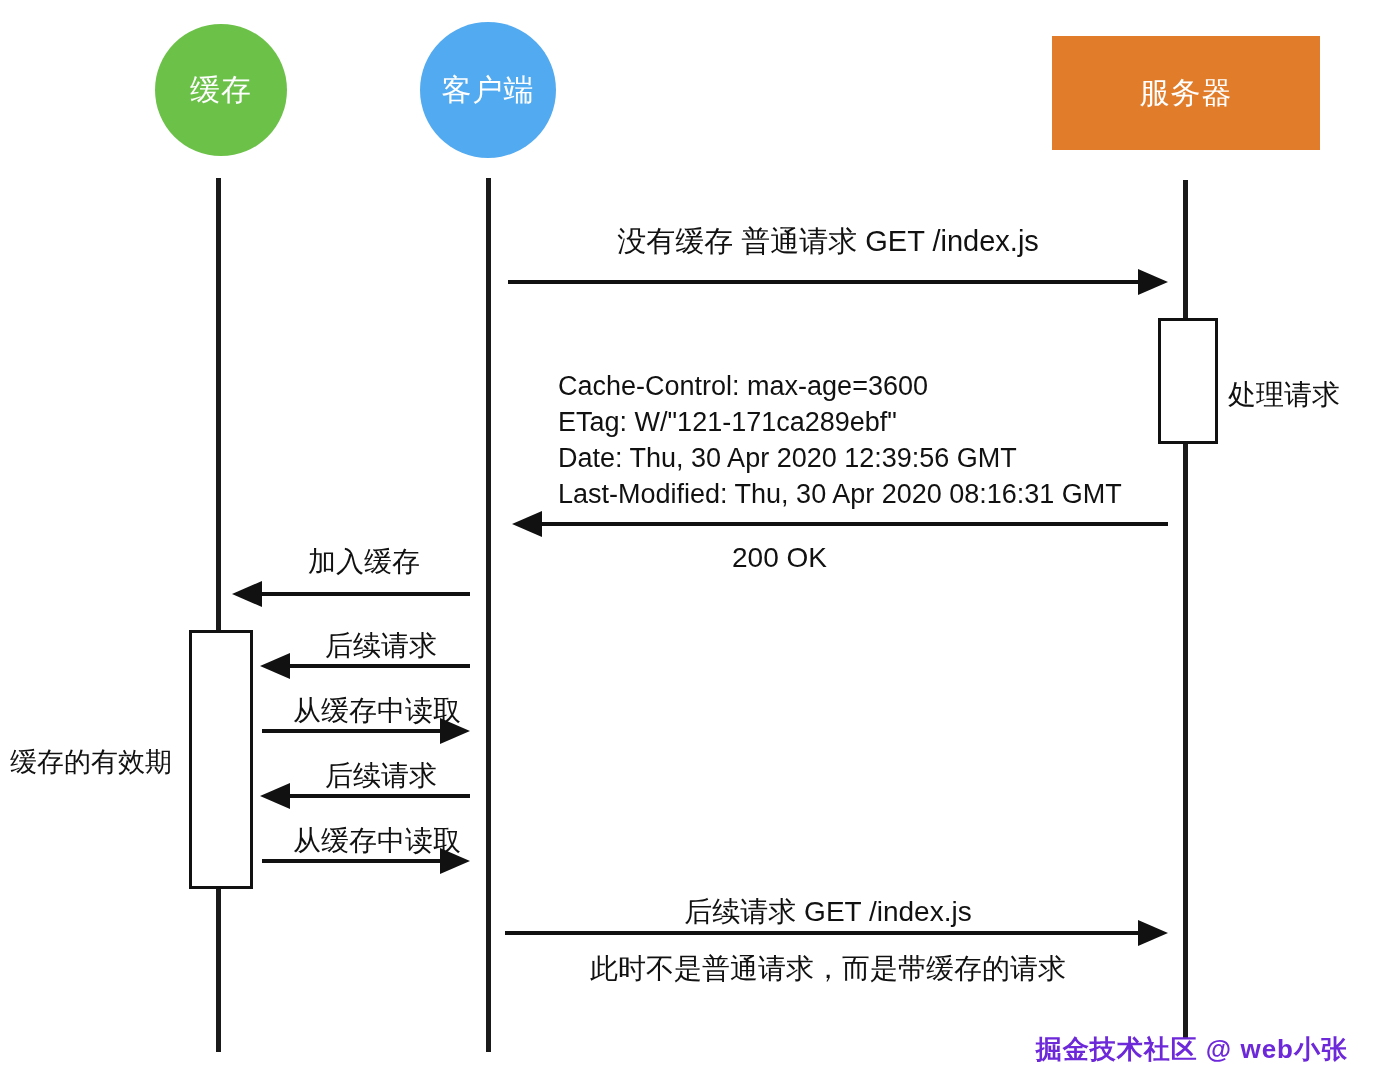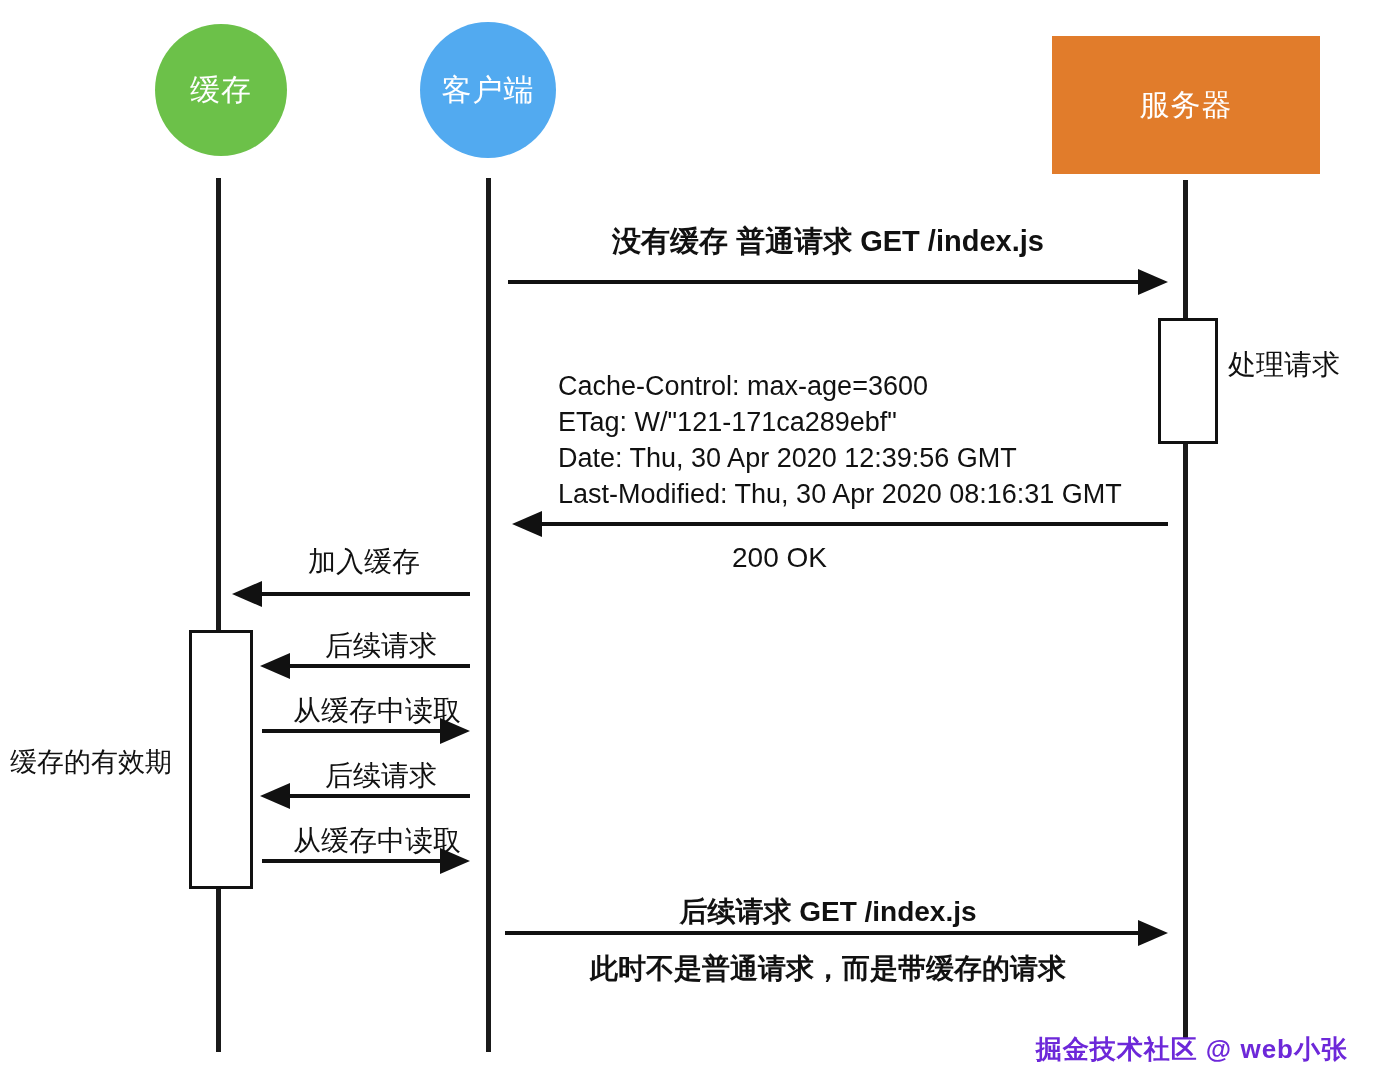--- a/index.html
+++ b/index.html
@@ -27,53 +27,53 @@
     border-left:30px solid #111;
     border-top:13px solid transparent; border-bottom:13px solid transparent;
   }
   .hline.head-left::before {
     content:""; position:absolute; width:0; height:0;
     left:-28px; top:50%; transform:translateY(-50%);
     border-right:30px solid #111;
     border-top:13px solid transparent; border-bottom:13px solid transparent;
   }
   .label { position:absolute; font-size:28px; white-space:nowrap; z-index:4; }
-  .label.center { text-align:center;font-weight:bold; }
+  .label.center { text-align:center; }
   .headers { position:absolute; font-size:27px; line-height:36px; white-space:nowrap; z-index:4; }
   .watermark {
     position:absolute; right:32px; top:1032px;
     font-size:26px; font-weight:bold; color:#6d28d9; letter-spacing:1px;
   }
 </style>
 </head>
 <body>
 
 <div class="stage">
 
   <div class="actor-circle" style="left:420px; top:22px; width:136px; height:136px; background:#52aaf0;">
     <span>客户端</span>
   </div>
   <div class="actor-circle" style="left:155px; top:24px; width:132px; height:132px; background:#6cc149;">
     <span>缓存</span>
   </div>
-  <div class="actor-rect" style="left:1052px; top:36px; width:268px; height:138px; background:#e17c2b;">
+  <div class="actor-rect" style="left:1052px; top:36px; width:268px; height:114px; background:#e17c2b;">
     <span>服务器</span>
   </div>
 
   <div class="lifeline" style="left:216px; top:178px; height:874px;"></div>
   <div class="lifeline" style="left:486px; top:178px; height:874px;"></div>
   <div class="lifeline" style="left:1183px; top:180px; height:858px;"></div>
 
   <div class="activation" style="left:1158px; top:318px; width:54px; height:120px;"></div>
   <div class="activation" style="left:189px; top:630px; width:58px; height:253px;"></div>
 
   <div class="label center" style="left:508px; top:222px; width:640px; font-size:29px;">没有缓存 普通请求 GET /index.js</div>
   <div class="hline head-right" style="left:508px; top:280px; width:632px;"></div>
 
-  <div class="label" style="left:1228px; top:346px;">处理请求</div>
+  <div class="label" style="left:1228px; top:376px;">处理请求</div>
 
   <div class="headers" style="left:558px; top:368px;">
     <div>Cache-Control: max-age=3600</div>
     <div>ETag: W/"121-171ca289ebf"</div>
     <div>Date: Thu, 30 Apr 2020 12:39:56 GMT</div>
     <div>Last-Modified: Thu, 30 Apr 2020 08:16:31 GMT</div>
   </div>
 
   <div class="hline head-left" style="left:540px; top:522px; width:628px;"></div>
   <div class="label" style="left:732px; top:542px;">200 OK</div>

